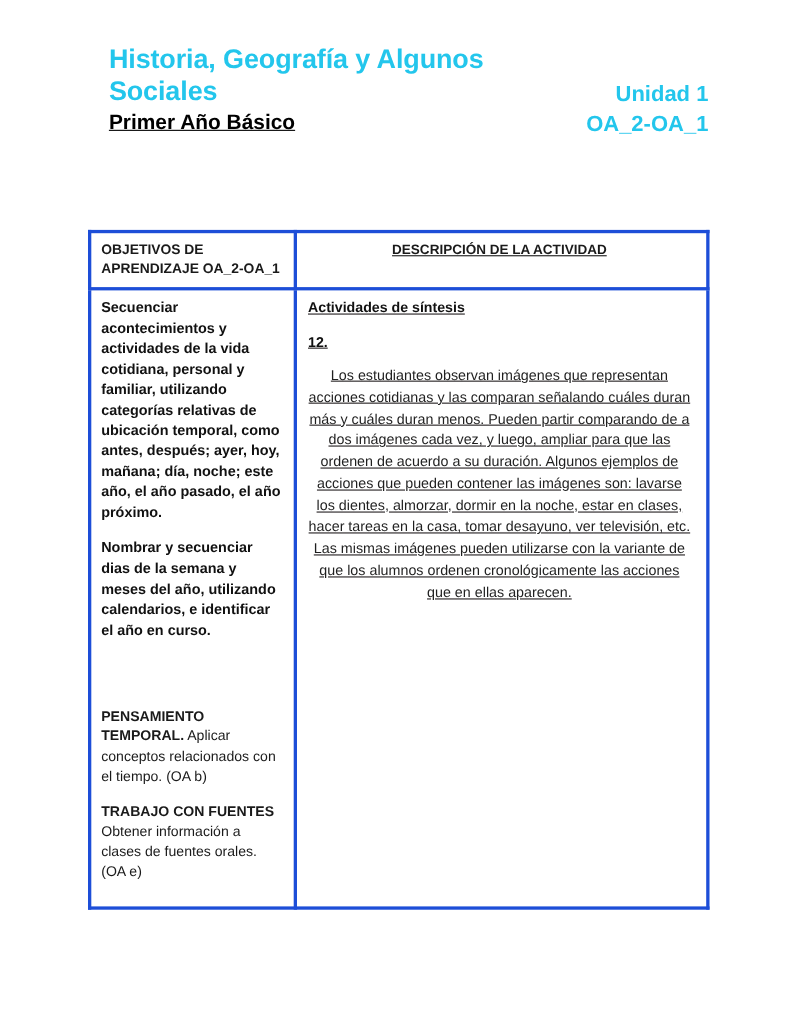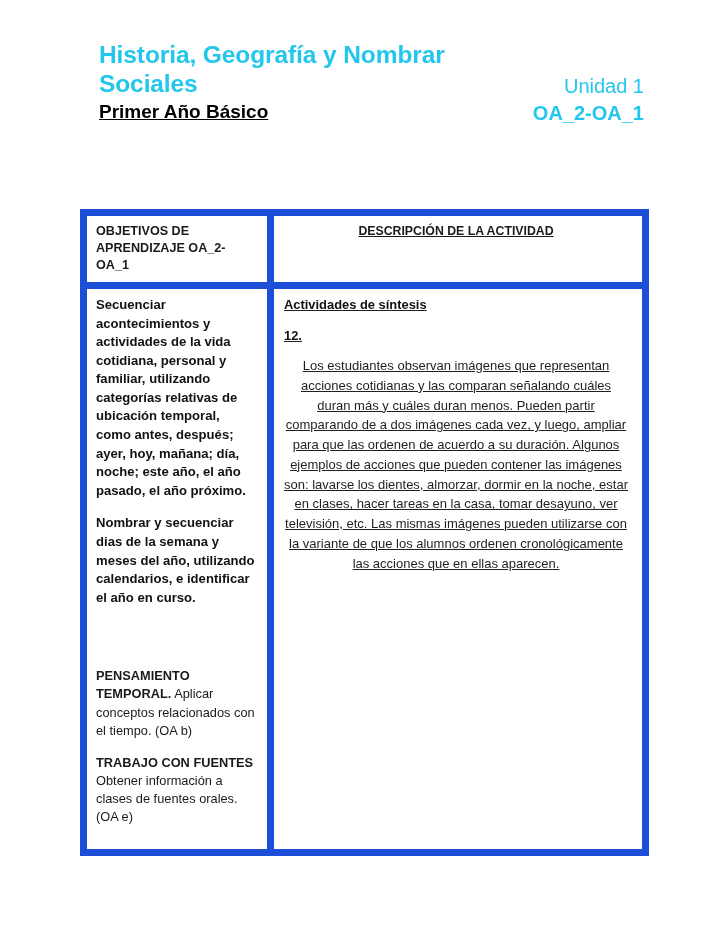--- a/index.html
+++ b/index.html
@@ -41,21 +41,21 @@
     color: #23C6EC;
     letter-spacing: -0.1px;
     max-width: 420px;
   }
   .header-right {
     text-align: right;
     padding-bottom: 1px;
   }
   .unit-label {
     font-size: 20px;
-    font-weight: normal;
+    font-weight: bold;
     color: #23C6EC;
     line-height: 1.15;
     white-space: nowrap;
   }
   .header-row2 {
     display: flex;
     align-items: flex-start;
     justify-content: space-between;
     margin-top: 2px;
   }
@@ -89,21 +89,21 @@
   
   .activities-table {
     position: absolute;
     left: 80px;
     top: 209px;
     width: 562px;
     border-collapse: collapse;
     table-layout: fixed;
   }
   .activities-table td {
-    border: 7px solid #1d4ed8;
+    border: 3px solid #1d4ed8;
     vertical-align: top;
     padding: 0;
   }
   .col-left  { width: 187px; }
   .col-right { width: 375px; }
 
   .cell-pad-left  { padding: 7px 10px 8px 9px; }
   .cell-pad-right { padding: 7px 14px 8px 10px; text-decoration: underline; }
 
   .th-left {
@@ -163,21 +163,21 @@
     text-align: center;
   }
 </style>
 </head>
 <body>
 
 <div class="page">
 
   <div class="doc-header">
     <div class="header-row">
-      <div class="subject-title">Historia, Geografía y Nombrar Sociales</div>
+      <div class="subject-title">Historia, Geografía y Algunos Sociales</div>
       <div class="header-right">
         <div class="unit-label">Unidad 1</div>
       </div>
     </div>
     <div class="header-row2">
       <div class="grade-label">Primer Año Básico</div>
       <div class="oa-code">OA_2-OA_1</div>
     </div>
   </div>
 

